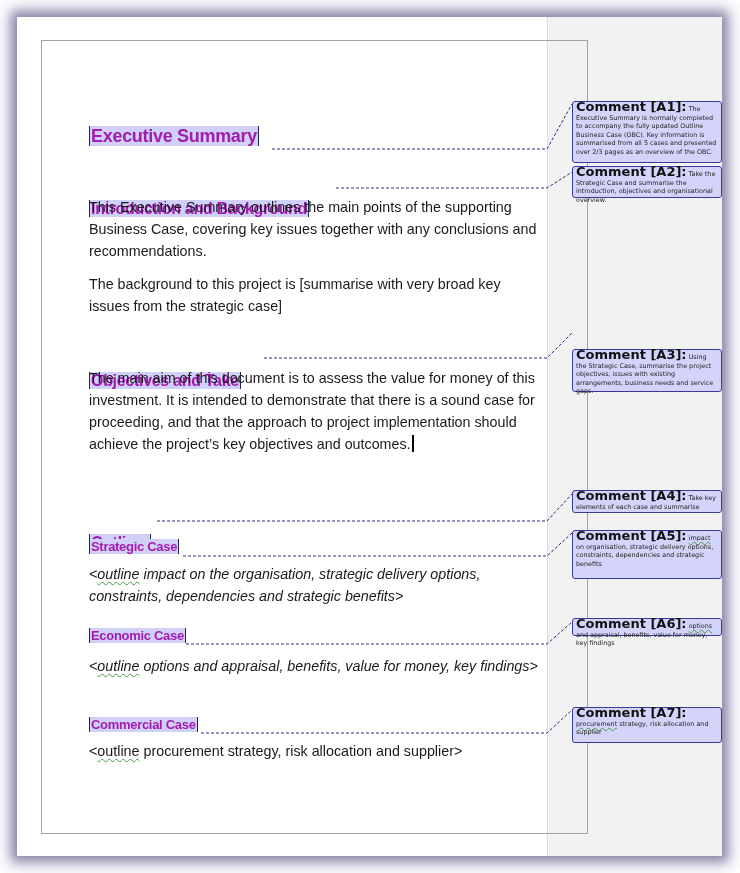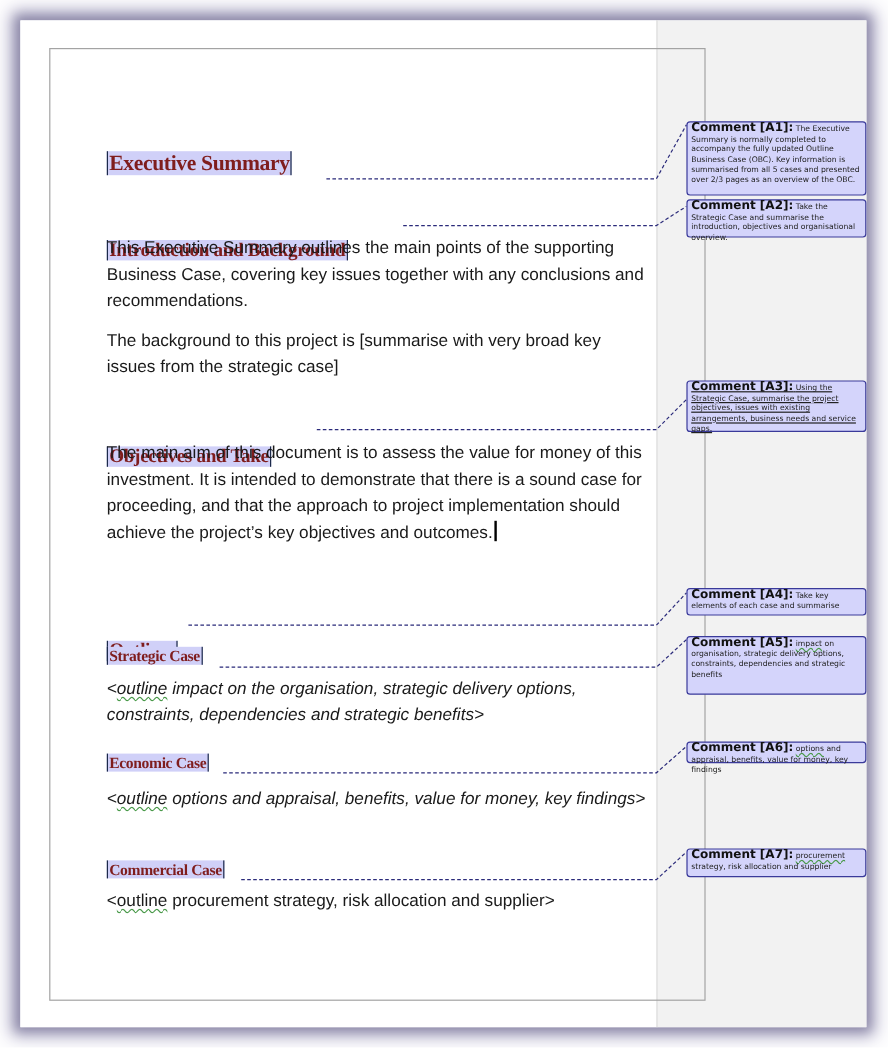--- a/index.html
+++ b/index.html
@@ -19,22 +19,22 @@
       position: absolute; left: 547px; top: 17px; width: 175px; height: 839px;
       background: #f2f2f2; border-left: 1px solid #dcdcdc;
     }
     .text-border {
       position: absolute; left: 41px; top: 40px; width: 547px; height: 794px;
       border: 1px solid #a3a3a3; pointer-events: none;
     }
 
     .heading {
       position: absolute; left: 89px;
-      font-family: Liberation Serif, serif;
-      font-weight: bold; color: #7f1d1d; white-space: nowrap;
+      font-family: Liberation Sans, sans-serif;
+      font-weight: bold; color: #a21caf; white-space: nowrap;
     }
     .heading .hl {
       background: #d0d0f8; border-left: 1px solid #1c2a4a; border-right: 1px solid #1c2a4a;
       padding: 0 1px;
     }
     .h1 { font-size: 18px; letter-spacing: -0.3px; }
     .h2 { font-size: 16px; letter-spacing: -0.3px; margin-top: 33px; }
     .h3 { font-size: 13px; letter-spacing: -0.3px; }
 
     .para {
@@ -48,21 +48,21 @@
 
     .connector { position: absolute; pointer-events: none; }
 
     .comment {
       position: absolute; left: 572px; width: 150px;
       background: #d4d4fb; border: 1px solid #3a3a9a; border-radius: 3px;
       font-family: "DejaVu Sans", "Liberation Sans", sans-serif;
       font-size: 6.4px; line-height: 8.6px; color: #222;
       padding: 1px 3px 2px 3px;
     }
-    .comment .c-label { font-weight: bold; font-size: 10px; color: #111; }
+    .comment .c-label { font-weight: bold; font-size: 13px; color: #111; }
     .comment .c-squiggle { text-decoration: underline wavy #4a9a4a; text-decoration-thickness: 1px; }
   </style>
 </head>
 <body>
 
 <div class="frame-shadow"></div>
 <div class="page"></div>
 <div class="margin-pane"></div>
 <div class="text-border"></div>
 
@@ -120,36 +120,36 @@
 <div class="comment" style="top:101px;height:62px;">
   <span class="c-label">Comment [A1]:</span>
   <span>The Executive Summary is normally completed to accompany  the fully updated Outline Business Case (OBC).  Key information is summarised from all 5 cases and presented over 2/3 pages as an overview of the OBC.</span>
 </div>
 
 <div class="comment" style="top:166px;height:32px;">
   <span class="c-label">Comment [A2]:</span>
   <span>Take the Strategic Case and summarise the introduction, objectives and organisational overview.</span>
 </div>
 
-<div class="comment" style="top:317px;height:43px;text-decoration:underline;">
+<div class="comment" style="top:349px;height:43px;">
   <span class="c-label">Comment [A3]:</span>
   <span>Using the Strategic Case, summarise the project objectives, issues with existing arrangements, business needs and service gaps.</span>
 </div>
 
 <div class="comment" style="top:490px;height:23px;">
   <span class="c-label">Comment [A4]:</span>
   <span>Take key elements of each case and summarise</span>
 </div>
 
 <div class="comment" style="top:530px;height:49px;">
   <span class="c-label">Comment [A5]:</span>
   <span class="c-squiggle">impact</span><span> on organisation, strategic delivery options, constraints, dependencies and strategic benefits</span>
 </div>
 
 <div class="comment" style="top:618px;height:18px;">
   <span class="c-label">Comment [A6]:</span>
   <span class="c-squiggle">options</span><span> and appraisal, benefits, value for money, key findings</span>
 </div>
 
-<div class="comment" style="top:707px;height:24px;">
+<div class="comment" style="top:707px;height:36px;">
   <span class="c-label">Comment [A7]:</span>
   <span class="c-squiggle">procurement</span><span> strategy, risk allocation and supplier</span>
 </div>
 
 </body></html>

